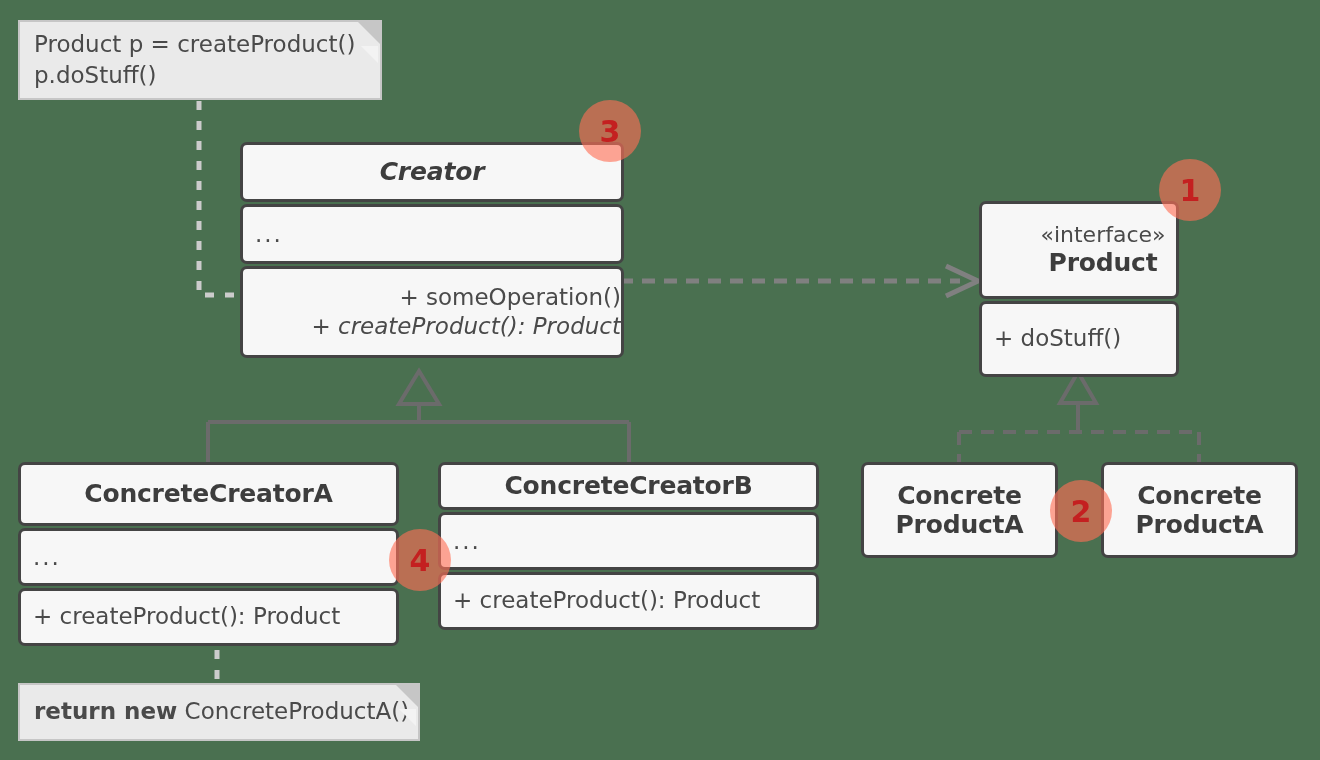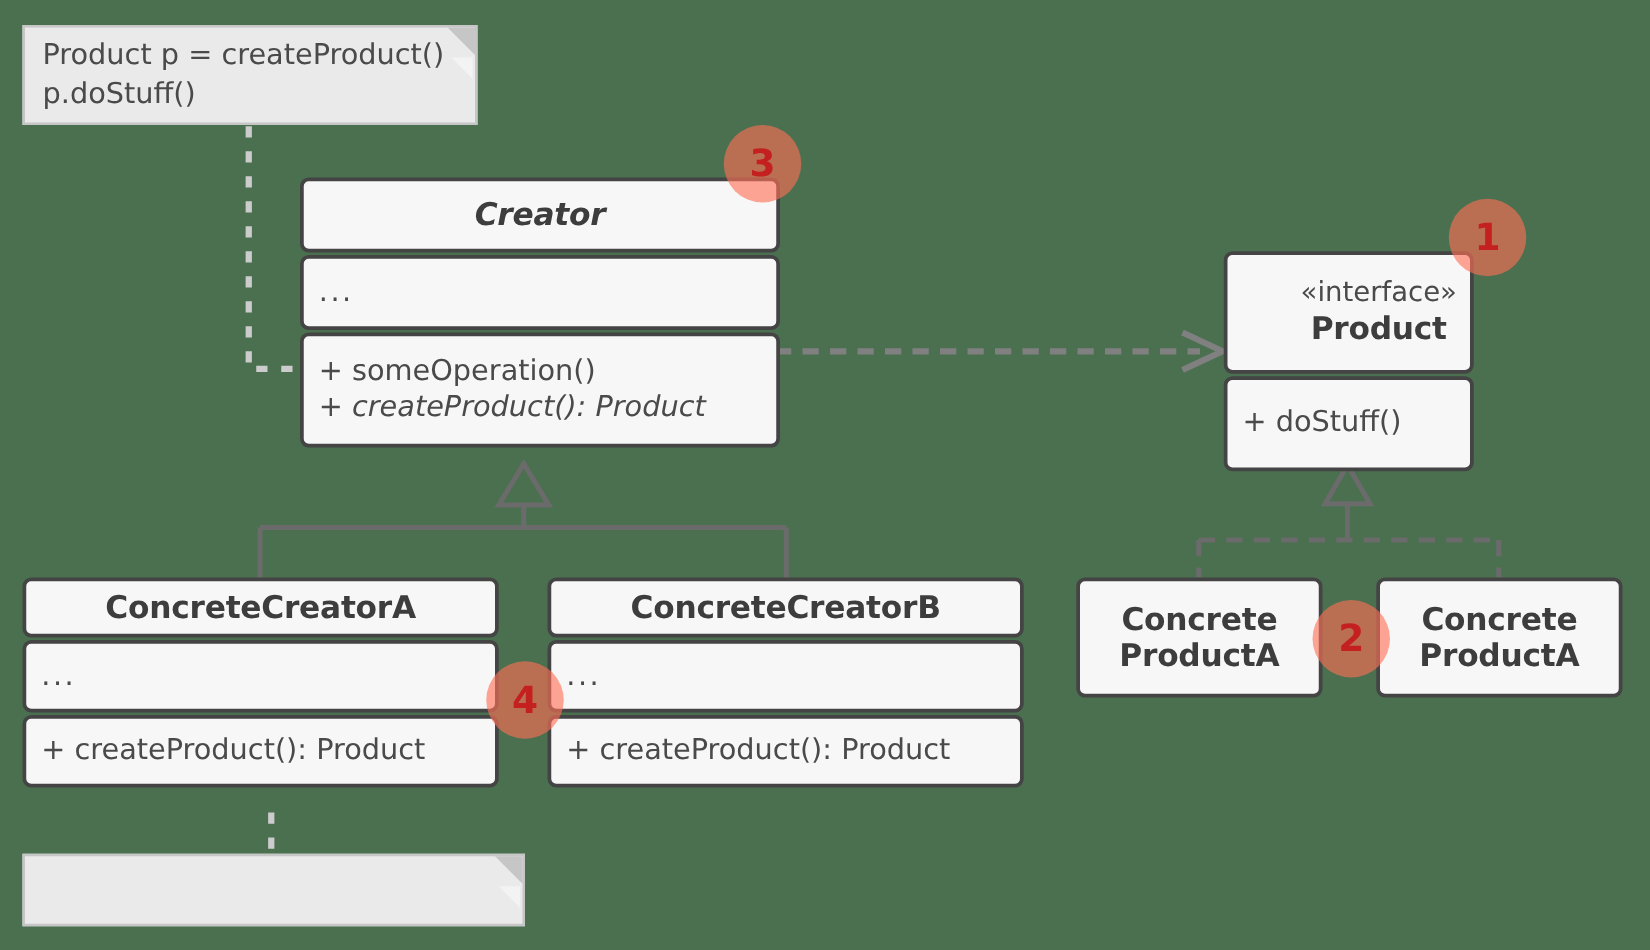--- a/index.html
+++ b/index.html
@@ -186,38 +186,38 @@
     <div class="note-line">p.doStuff()</div>
   </div>
 
   <div class="uml-class" style="left:240px; top:142px; width:384px;">
     <div class="cmp title" style="height:60px;">
       <div class="cls-name italic">Creator</div>
     </div>
     <div class="cmp" style="height:60px;">
       <div class="dots">...</div>
     </div>
-    <div class="cmp" style="height:92px;">
+    <div class="cmp" style="height:92px;text-align:right;">
       <div class="member">+ someOperation()</div>
       <div class="member italic">+ createProduct(): Product</div>
     </div>
   </div>
 
   <div class="uml-class" style="left:979px; top:201px; width:200px;">
     <div class="cmp title" style="height:98px;padding-left:48px;">
       <div class="stereotype">«interface»</div>
       <div class="cls-name">Product</div>
     </div>
     <div class="cmp" style="height:76px;">
       <div class="member">+ doStuff()</div>
     </div>
   </div>
 
   <div class="uml-class" style="left:18px; top:462px; width:381px;">
-    <div class="cmp title" style="height:48px;">
+    <div class="cmp title" style="height:64px;">
       <div class="cls-name">ConcreteCreatorA</div>
     </div>
     <div class="cmp" style="height:58px;">
       <div class="dots">...</div>
     </div>
     <div class="cmp" style="height:58px;">
       <div class="member">+ createProduct(): Product</div>
     </div>
   </div>
 
@@ -244,20 +244,23 @@
     <div class="cmp title" style="height:96px;">
       <div class="cls-name">Concrete</div>
       <div class="cls-name">ProductA</div>
     </div>
   </div>
 
   <div class="note" style="left:18px; top:683px; width:402px; height:58px;">
     <div class="note-fold">
       <div class="note-fold-inner"></div>
     </div>
+    <div class="note-line">
+      <b>return new</b><span> ConcreteProductA()</span>
+    </div>
   </div>
 
   <div class="badge" style="left:1159px; top:159px;">
     <span>1</span>
   </div>
   <div class="badge" style="left:1050px; top:480px;">
     <span>2</span>
   </div>
   <div class="badge" style="left:579px; top:100px;">
     <span>3</span>

